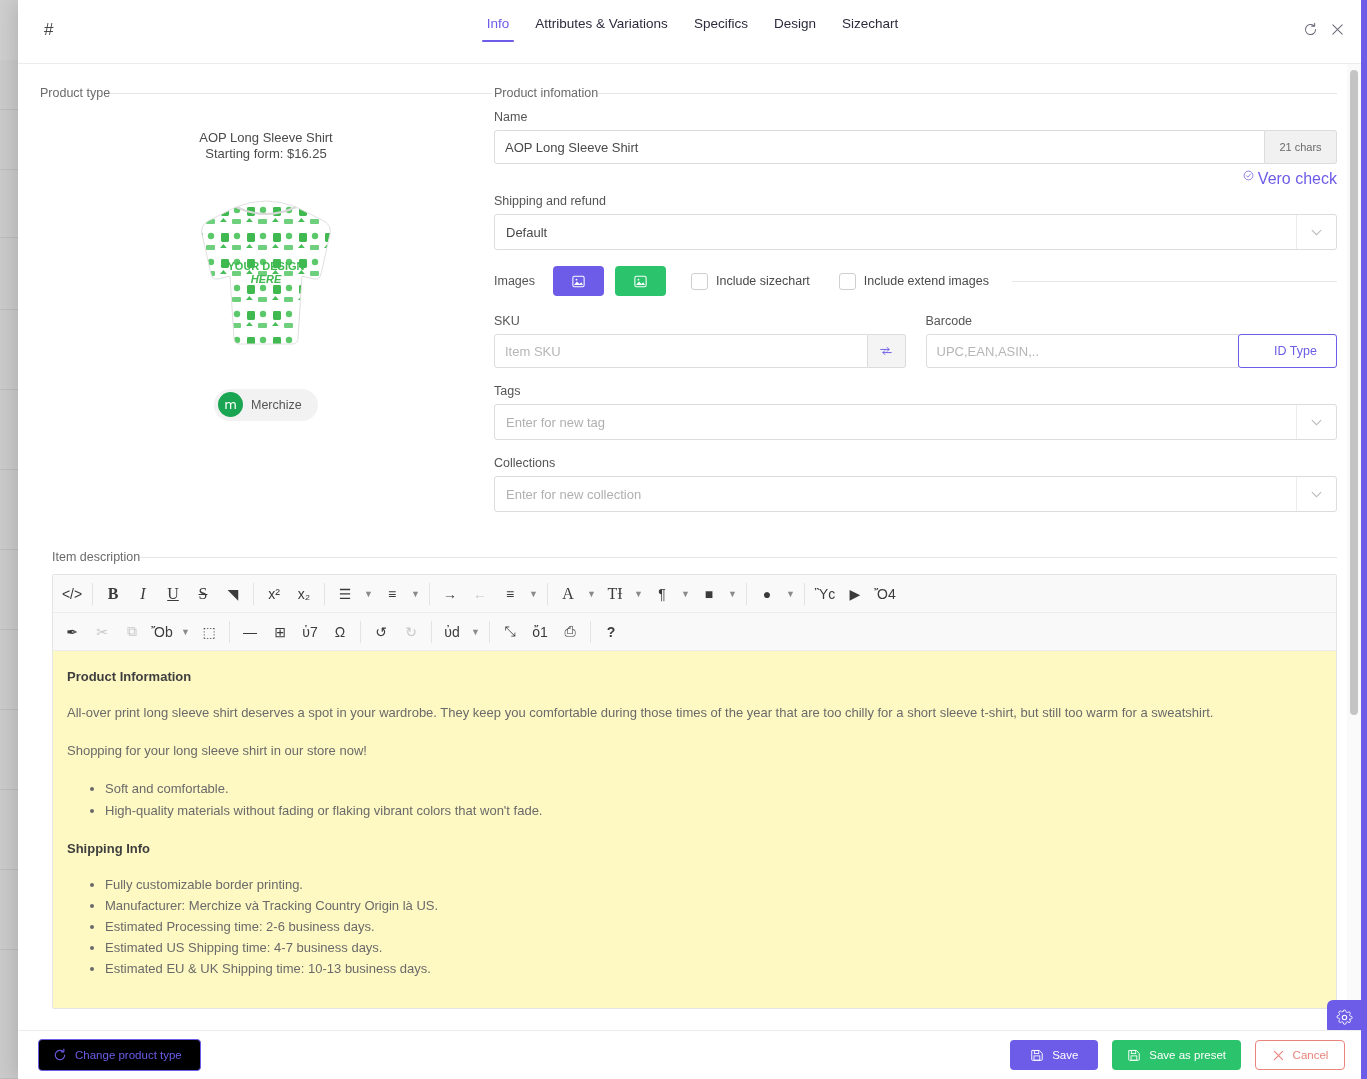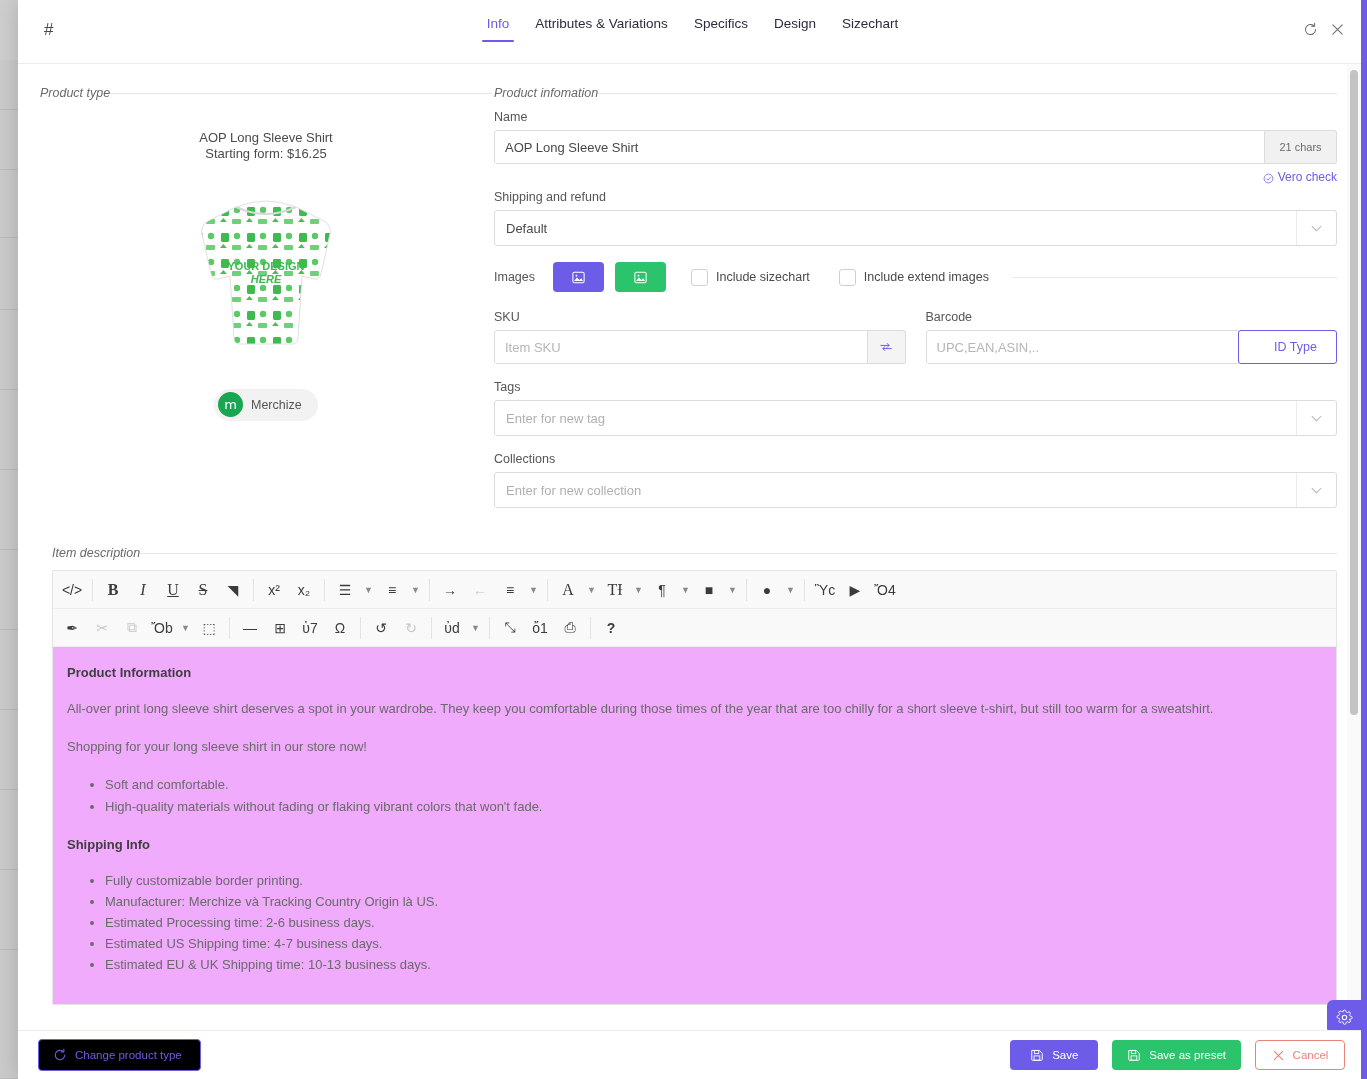--- a/index.html
+++ b/index.html
@@ -80,21 +80,21 @@
     background: #c4c4c4; border-radius: 5px; cursor: pointer;
   }
 
   
   .top-area { display: flex; padding: 22px 30px 0 22px; }
   .col-left  { width: 452px; flex: 0 0 452px; }
   .col-right { flex: 1 1 auto; padding-left: 2px; }
 
   .legend {
     display: flex; align-items: center; 
-    font-size: 12.5px; color: #6a6a6a; margin-bottom: 10px; font-style: italic;
+    font-size: 12.5px; color: #6a6a6a; margin-bottom: 10px;
   }
   .legend .line { flex: 1 1 auto; height: 1px; background: #e6e6e6; }
 
   .ptype-title {
     text-align: center; font-size: 13px; color: #4b4b4b;
     line-height: 1.25; margin-top: 30px;
   }
   .ptype-img-wrap {
     width: 200px; height: 200px; margin: 14px auto 0;
     position: relative;
@@ -123,22 +123,22 @@
     font-family: "Liberation Sans", sans-serif;
   }
   .txt::placeholder { color: #b6b6b6; }
   .suffix-box {
     border: 1px solid #dcdcdc; border-left: none; border-radius: 0 3px 3px 0;
     background: #f1f1f1; min-width: 72px; padding: 0 11px;
     display: flex; align-items: center; justify-content: center;
     font-size: 11px; color: #6b6b6b; cursor: pointer;
   }
   .vero {
-    text-align: right; margin-top: 6px; font-size: 12px; color: #6C5CE7;
-    display: flex; justify-content: flex-end; align-items: flex-end; gap: 4px;
+    text-align: right; margin-top: 6px; font-size: 16px; color: #6C5CE7;
+    display: flex; justify-content: flex-end; align-items: flex-start; gap: 4px;
     cursor: pointer;
   }
   .select-box {
     position: relative; height: 36px; border: 1px solid #dcdcdc;
     border-radius: 3px; display: flex; align-items: center;
     padding: 0 11px; font-size: 13px; color: #4a4a4a; background: #fff;
     cursor: pointer;
   }
   .select-box.placeholder-txt { color: #b0b0b0; }
   .select-caret {
@@ -199,21 +199,21 @@
   }
   .tb-btn.dim { color: #c8c8c8; }
   .tb-caret {
     width: 17px; height: 30px; display: flex; align-items: center;
     justify-content: center; cursor: pointer; color: #8a8a8a; font-size: 9px;
   }
   .tb-sep { width: 1px; height: 22px; background: #e3e3e3; margin: 0 5px; }
 
   .doc {
     padding: 16px 16px 10px 14px; font-size: 13px; color: #6a6a6a;
-    line-height: 1.55; background: #f0abfc;
+    line-height: 1.55; background: #fef9c3;
   }
   .doc h4 { margin: 0 0 16px 0; font-size: 13px; color: #3f3f3f; font-weight: bold; }
   .doc p { margin: 16px 0 18px 0; }
   .doc ul { margin: 0 0 18px 0; padding-left: 38px; }
   .doc li { margin-bottom: 1px; }
 
   
   .gear-tab {
     position: absolute; right: 6px; top: 936px;
     width: 34px; height: 34px; background: #6C5CE7;

